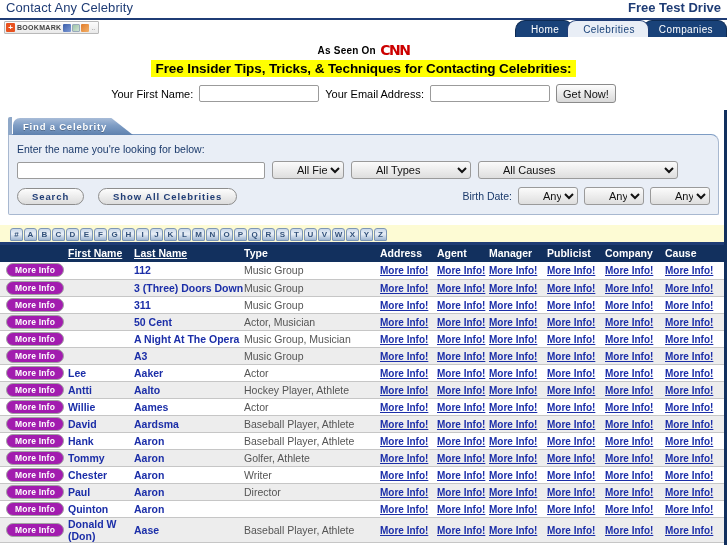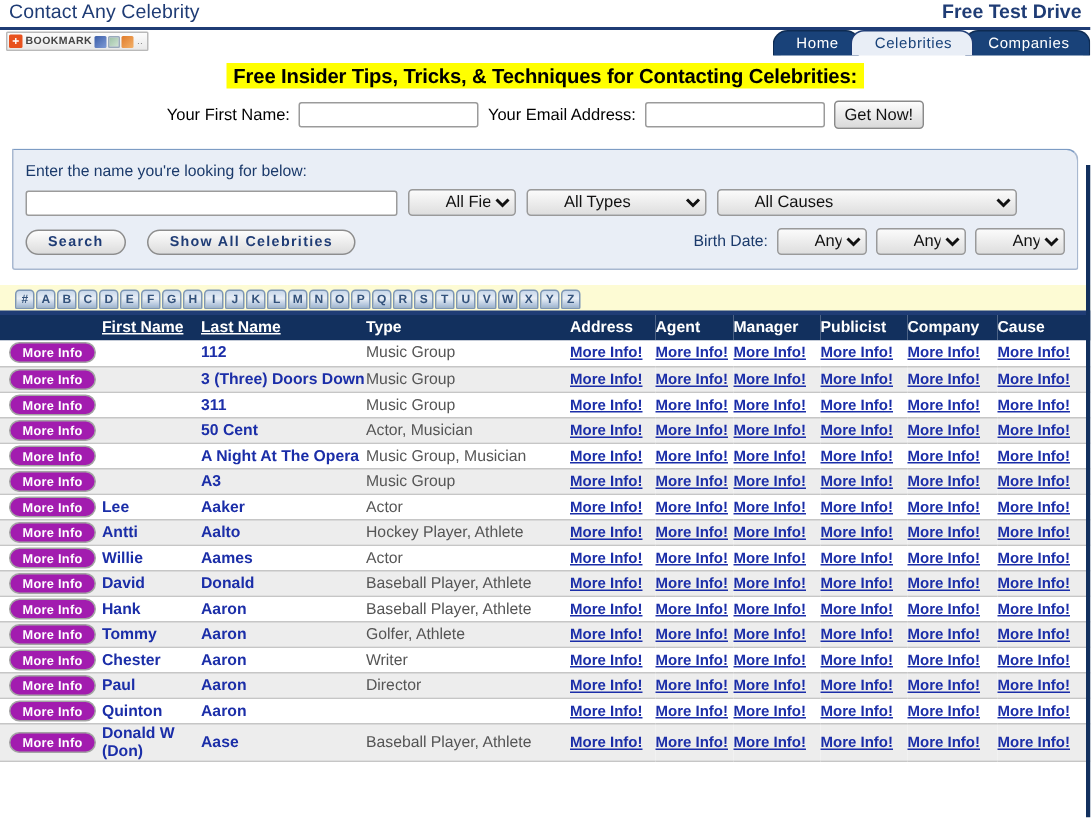--- a/index.html
+++ b/index.html
@@ -307,31 +307,39 @@
     </div>
 
     <div class="tabs-nav">
       <div class="nt">Home</div>
       <div class="nt active">Celebrities</div>
       <div class="nt">Companies</div>
     </div>
   </div>
 
   <div class="promo">
+    <div>
+      <span class="seen">As Seen On</span>
+      <span class="cnn">CNN</span>
+    </div>
     <div class="headline">Free Insider Tips, Tricks, &amp; Techniques for Contacting Celebrities:</div>
     <div class="optin">
       <label>Your First Name:</label>
       <input type="text" class="fn" value="" style="">
       <label>Your Email Address:</label>
       <input type="text" class="em" value="" style="">
       <button class="getnow">Get Now!</button>
     </div>
   </div>
 
   <div class="panel-wrap">
+    <div class="panel-tabrow">
+      <div class="ptab-left-bar"></div>
+      <div class="ptab">Find a Celebrity</div>
+    </div>
     <div class="panel-body">
       <div class="panel-hint">Enter the name you're looking for below:</div>
       <div class="searchline">
         <input type="text" class="q" value="" style="">
         <select class="sel fields">
           <option>All Fields</option>
         </select>
         <select class="sel types">
           <option>All Types</option>
         </select>
@@ -520,21 +528,21 @@
           <td><a class="mi">More Info!</a></td>
           <td><a class="mi">More Info!</a></td>
           <td><a class="mi">More Info!</a></td>
           <td><a class="mi">More Info!</a></td>
           <td><a class="mi">More Info!</a></td>
           <td><a class="mi">More Info!</a></td>
         </tr>
         <tr>
           <td><span class="mibtn">More Info</span></td>
           <td><a class="nm">David</a></td>
-          <td><a class="nm">Donald</a></td>
+          <td><a class="nm">Aardsma</a></td>
           <td class="type">Baseball Player, Athlete</td>
           <td><a class="mi">More Info!</a></td>
           <td><a class="mi">More Info!</a></td>
           <td><a class="mi">More Info!</a></td>
           <td><a class="mi">More Info!</a></td>
           <td><a class="mi">More Info!</a></td>
           <td><a class="mi">More Info!</a></td>
         </tr>
         <tr>
           <td><span class="mibtn">More Info</span></td>

